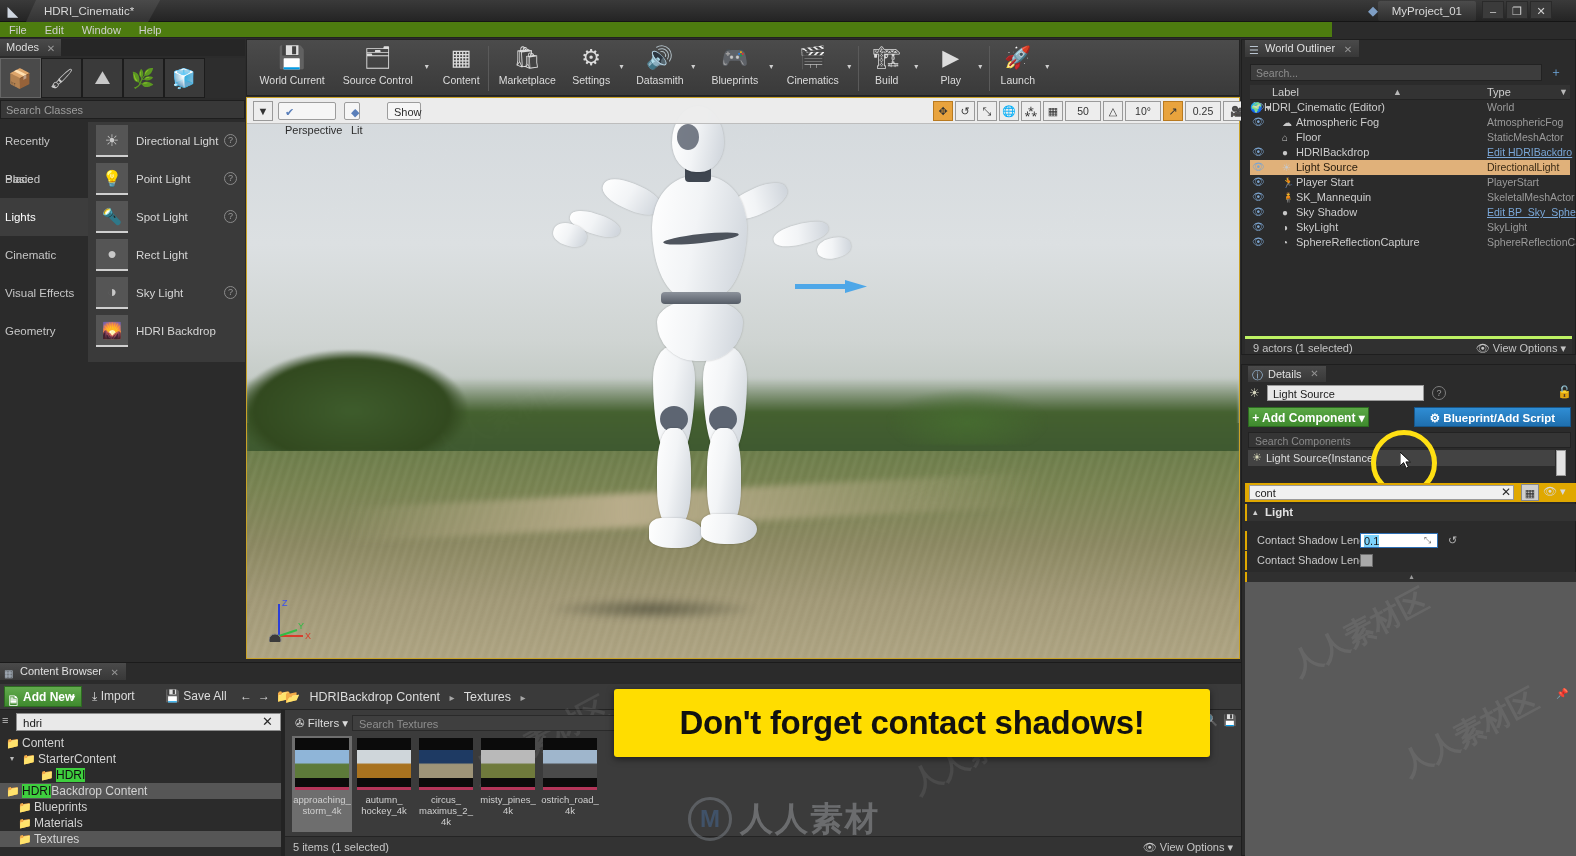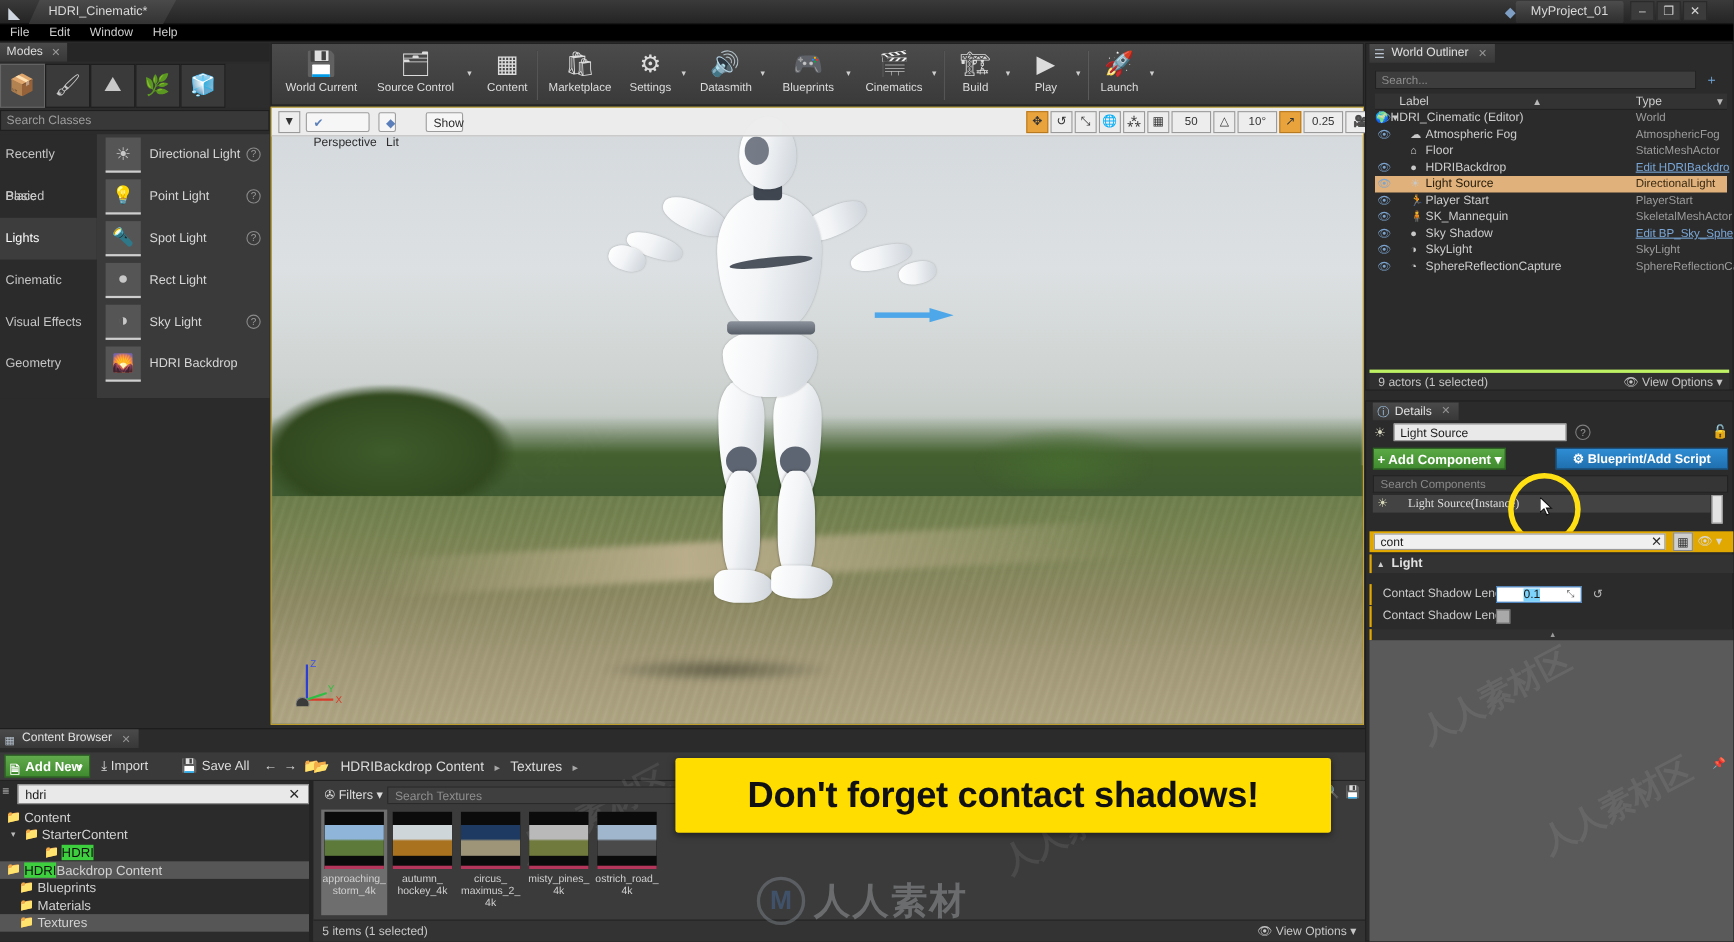--- a/index.html
+++ b/index.html
@@ -23,21 +23,21 @@
   #watermark-top{ left:0; top:2px; width:1576px; text-align:center; font-size:17px; font-weight:bold;
      color:#8d8d8d; letter-spacing:.5px; opacity:.85; pointer-events:none;margin-top:38px;}
   #proj-tab{ right:100px; top:1px; height:20px; padding:0 14px; line-height:20px;
     background:linear-gradient(#4c4c4c,#2e2e2e); color:#d9d9d9; font-size:11.5px; border-radius:2px;}
   #proj-icon{ right:192px; top:3px; width:16px;height:16px;color:#7e9ec4;font-size:13px;line-height:16px;}
   .wbtn{ top:1px; width:22px;height:18px; color:#d0d0d0; font-size:11px; text-align:center; line-height:18px;
          background:#3b3b3b; border:1px solid #2a2a2a;}
   #w-min{ right:72px;} #w-max{ right:48px;} #w-close{ right:24px;}
 
   
-  #menubar{ left:0; top:22px; width:1576px; height:16px; background:#000000; border-bottom:1px solid #222;}
+  #menubar{ left:0; top:22px; width:1332px; height:16px; background:#4d7c0f; border-bottom:1px solid #222;}
   #menubar .mi{ float:left; padding:0 9px; line-height:16px; font-size:11px; color:#cfcfcf;}
 
   
   #modes-tabbar{ left:0; top:39px; width:245px; height:17px; background:#262626;}
   #modes-tab{ left:0; top:39px; height:17px; padding:0 22px 0 6px; line-height:17px;
      background:linear-gradient(#4a4a4a,#383838); color:#dcdcdc; font-size:11px;}
   #modes-tab .x{ position:absolute; right:6px; top:1px; color:#9a9a9a; font-size:10px;}
   #modes-icons{ left:0; top:58px; width:245px; height:40px; background:#2d2d2d;}
   .mode-ic{ top:58px; width:41px; height:40px; border:1px solid #1c1c1c; background:#3a3a3a;
      display:flex; align-items:center; justify-content:center; font-size:19px;}
@@ -172,21 +172,21 @@
      color:#9c9c9c; font-size:9px; text-align:center; line-height:12px;}
   #det-lock{ left:1557px; top:385px; font-size:12px; color:#c8c8c8;}
   #add-comp{ left:1248px; top:407px; width:121px; height:20px; background:linear-gradient(#5aa845,#3f8a2e);
     border:1px solid #2c6b20; color:#fff; font-size:12px; font-weight:bold; text-align:center; line-height:20px;}
   #bp-script{ left:1414px; top:407px; width:157px; height:20px; background:linear-gradient(#2f8dd4,#1f6fae);
     border:1px solid #16568a; color:#fff; font-size:11.5px; font-weight:bold; text-align:center; line-height:20px;}
   #search-comp{ left:1248px; top:432px; width:323px; height:16px; background:#353535; border:1px solid #222;
     color:#8a8a8a; font-size:10.5px; line-height:16px; padding-left:6px;}
   #comp-row{ left:1248px; top:450px; width:307px; height:16px; background:#434343;}
   #comp-row .ic{ position:absolute; left:4px; top:1px; font-size:11px; color:#d6d6b8;}
-  #comp-row .nm{ position:absolute; left:32px; top:0; line-height:16px; font-size:11px; color:#dedede;font-family:Liberation Serif, serif;}
+  #comp-row .nm{ position:absolute; left:18px; top:0; line-height:16px; font-size:11px; color:#dedede;}
   #comp-scroll{ left:1556px; top:450px; width:10px; height:26px; background:#e3e3e3; border:1px solid #9a9a9a;}
   #comp-row2{ left:1248px; top:468px; width:307px; height:14px; opacity:.35;}
   #highlight-circle{ left:1371px; top:430px; width:66px; height:66px; border:5px solid #ffe013; border-radius:50%;}
   #cursor{ left:1400px; top:452px; width:12px; height:18px;}
 
   #filter-bar{ left:1245px; top:483px; width:331px; height:19px; background:#e0a800;}
   #filter-input{ left:1249px; top:485px; width:265px; height:15px; background:#f0f0f0; border:1px solid #9a9a9a;
     color:#202020; font-size:11px; line-height:15px; padding-left:5px;}
   #filter-clear{ left:1499px; top:485px; width:14px; height:15px; color:#2a2a2a; font-size:12px; text-align:center; line-height:14px;}
   #filter-grid{ left:1521px; top:484px; width:18px; height:17px; background:#cfcfcf; border:1px solid #8a8a8a;
@@ -194,21 +194,21 @@
   #filter-eye{ left:1543px; top:485px; font-size:11px; color:#d8d8d8;}
 
   #light-cat{ left:1245px; top:504px; width:331px; height:17px; background:#333; border-left:2px solid #e0a800;}
   #light-cat .ar{ position:absolute; left:6px; top:0; line-height:17px; font-size:9px; color:#cfcfcf;}
   #light-cat .tx{ position:absolute; left:18px; top:0; line-height:17px; font-size:11.5px; font-weight:bold; color:#e2e2e2;}
   .prow{ left:1245px; width:331px; height:19px; border-left:2px solid #e0a800;}
   .prow .lb{ position:absolute; left:10px; top:0; line-height:19px; font-size:11px; color:#c9c9c9;
      width:103px; overflow:hidden; white-space:nowrap;}
   #csl-input{ left:1360px; top:533px; width:78px; height:15px; background:#fff; border:1px solid #2c6fb5;
     font-size:11px; line-height:15px; color:#1a1a1a; padding-left:3px;}
-  #csl-input .sel{ background:#7dd3fc;margin-left:21px;}
+  #csl-input .sel{ background:#7dd3fc;}
   #csl-spin{ left:1424px; top:535px; font-size:9px; color:#555;}
   #csl-reset{ left:1448px; top:534px; font-size:11px; color:#b9b9b9;}
   #cslc-check{ left:1360px; top:554px; width:13px; height:13px; background:#a9a9a9; border:1px solid #6d6d6d;}
   #det-collapse{ left:1245px; top:572px; width:331px; height:10px; background:#303030; text-align:center;
      font-size:8px; color:#9a9a9a; line-height:10px; border-left:2px solid #e0a800;}
   #det-empty{ left:1245px; top:582px; width:331px; height:274px; background:#5a5a5a;}
 
   
   #cb{ left:0; top:662px; width:1241px; height:194px; background:#2b2b2b; border-top:1px solid #1b1b1b;}
   #cb-tab{ left:0; top:663px; height:17px; padding:0 24px 0 20px; line-height:17px;

